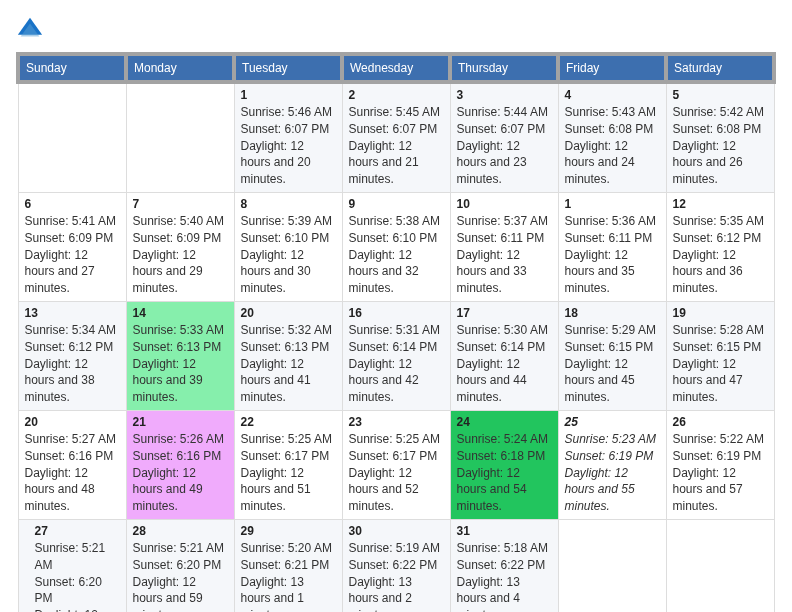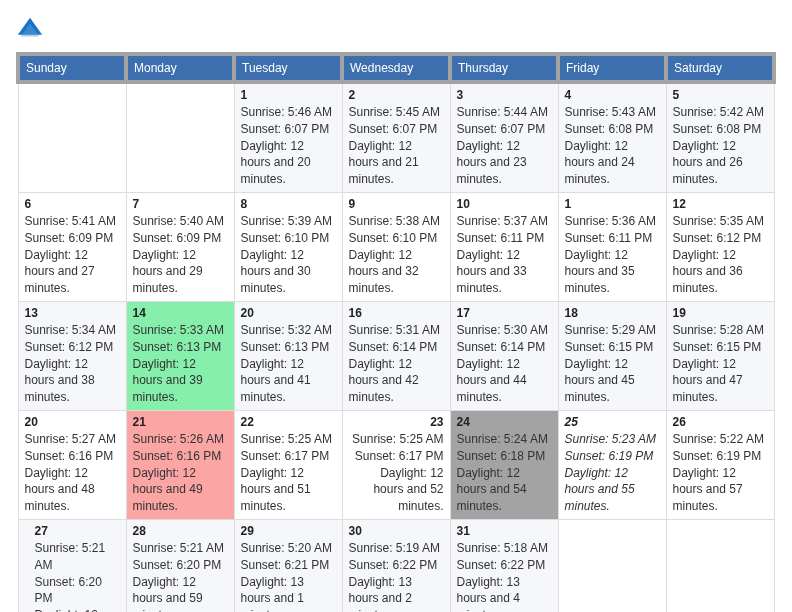--- a/index.html
+++ b/index.html
@@ -203,33 +203,33 @@
         <td style="background: rgb(245, 247, 250);">
           <div class="day-number">19</div>
           <div class="day-info">Sunrise: 5:28 AM<br>Sunset: 6:15 PM<br>Daylight: 12 hours and 47 minutes.</div>
         </td>
       </tr>
       <tr>
         <td style="background: rgb(255, 255, 255);">
           <div class="day-number">20</div>
           <div class="day-info">Sunrise: 5:27 AM<br>Sunset: 6:16 PM<br>Daylight: 12 hours and 48 minutes.</div>
         </td>
-        <td style="background: #fca5a5;">
+        <td style="background: #f0abfc;">
           <div class="day-number">21</div>
           <div class="day-info">Sunrise: 5:26 AM<br>Sunset: 6:16 PM<br>Daylight: 12 hours and 49 minutes.</div>
         </td>
         <td style="background: rgb(255, 255, 255);">
           <div class="day-number">22</div>
           <div class="day-info">Sunrise: 5:25 AM<br>Sunset: 6:17 PM<br>Daylight: 12 hours and 51 minutes.</div>
         </td>
-        <td style="background: rgb(255, 255, 255); text-align: right;">
+        <td style="background: rgb(255, 255, 255);">
           <div class="day-number">23</div>
           <div class="day-info">Sunrise: 5:25 AM<br>Sunset: 6:17 PM<br>Daylight: 12 hours and 52 minutes.</div>
         </td>
-        <td style="background: #a3a3a3;">
+        <td style="background: #22c55e;">
           <div class="day-number">24</div>
           <div class="day-info">Sunrise: 5:24 AM<br>Sunset: 6:18 PM<br>Daylight: 12 hours and 54 minutes.</div>
         </td>
         <td style="background: rgb(255, 255, 255); font-style: italic;">
           <div class="day-number">25</div>
           <div class="day-info">Sunrise: 5:23 AM<br>Sunset: 6:19 PM<br>Daylight: 12 hours and 55 minutes.</div>
         </td>
         <td style="background: rgb(255, 255, 255);">
           <div class="day-number">26</div>
           <div class="day-info">Sunrise: 5:22 AM<br>Sunset: 6:19 PM<br>Daylight: 12 hours and 57 minutes.</div>

